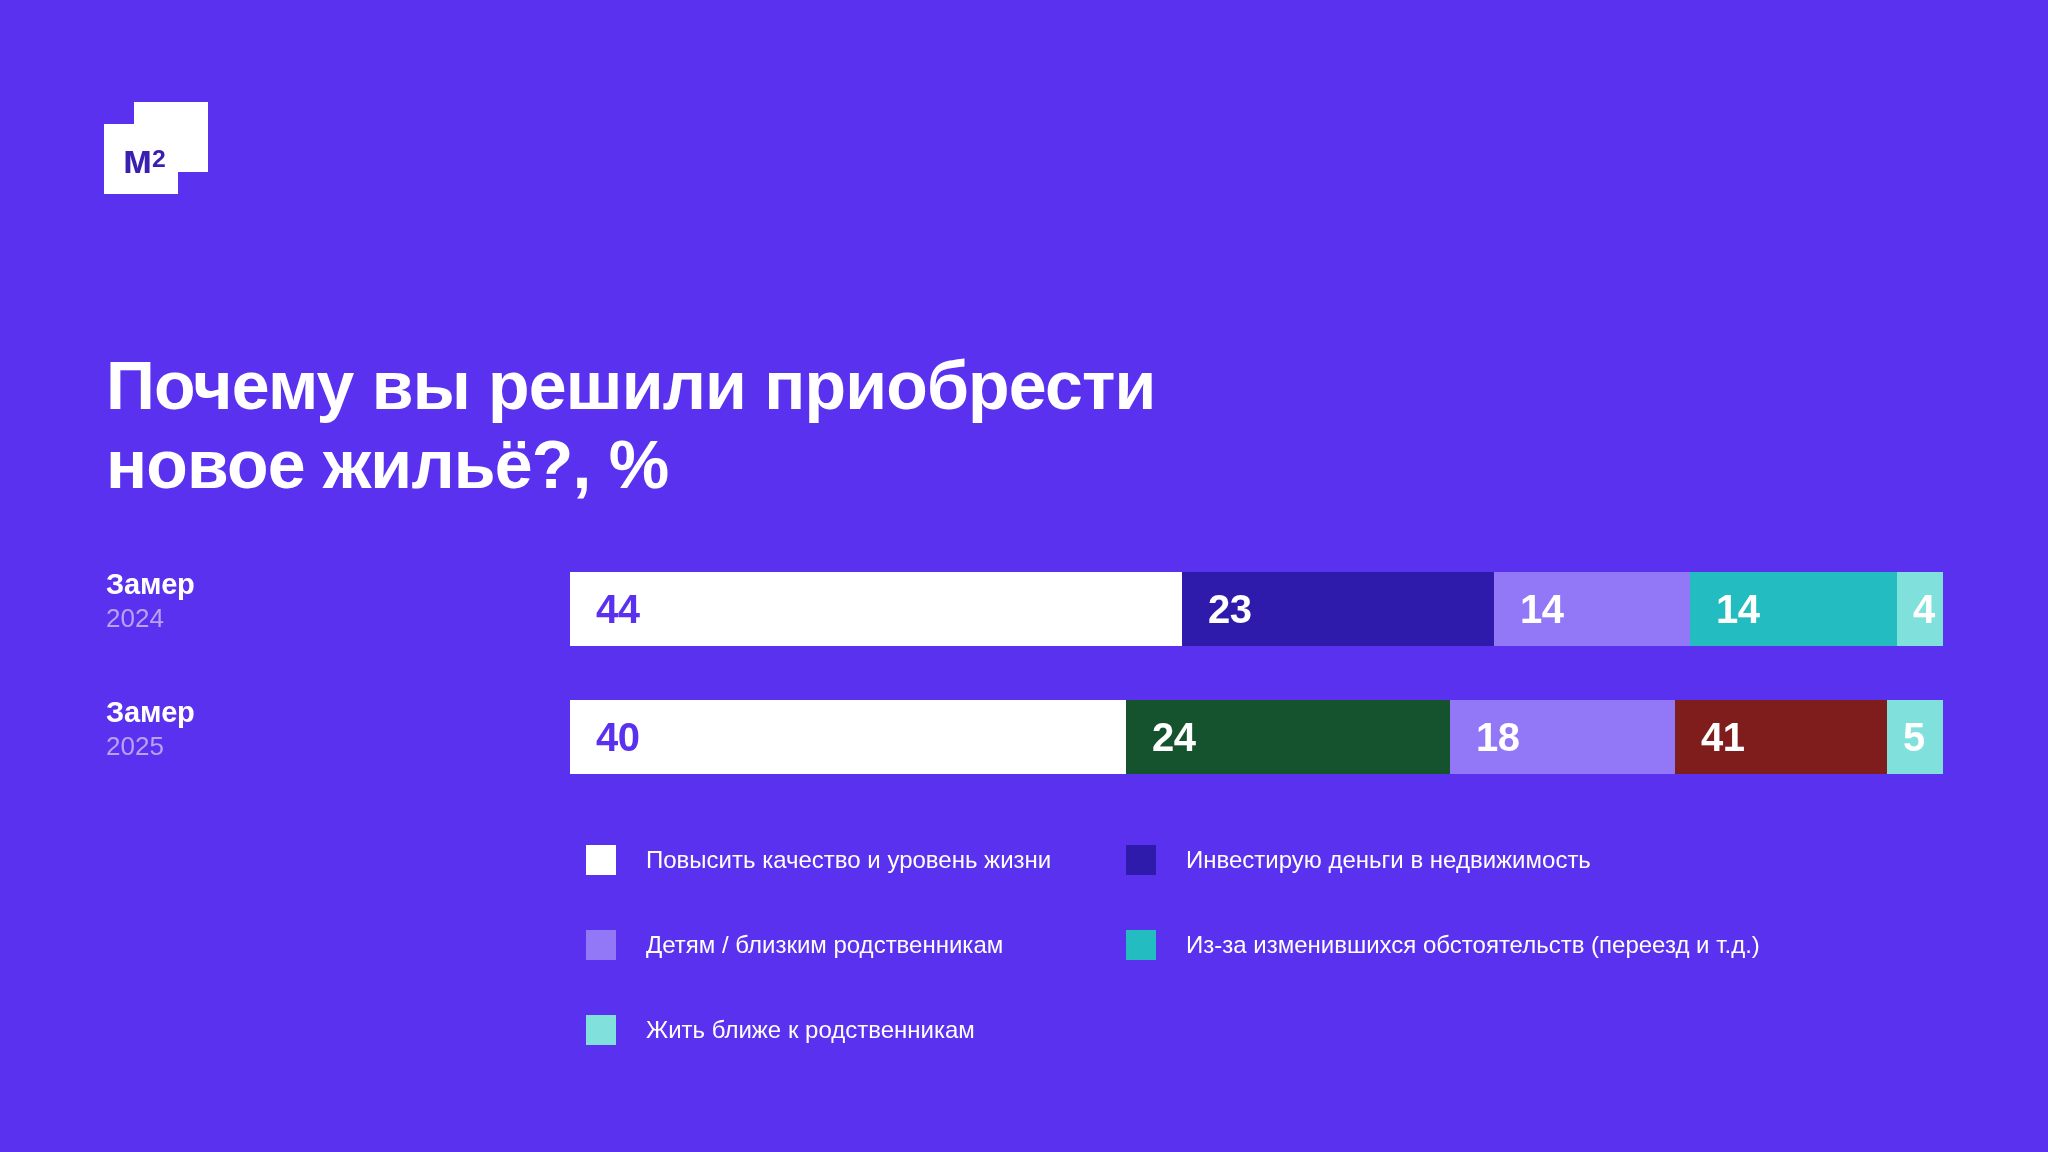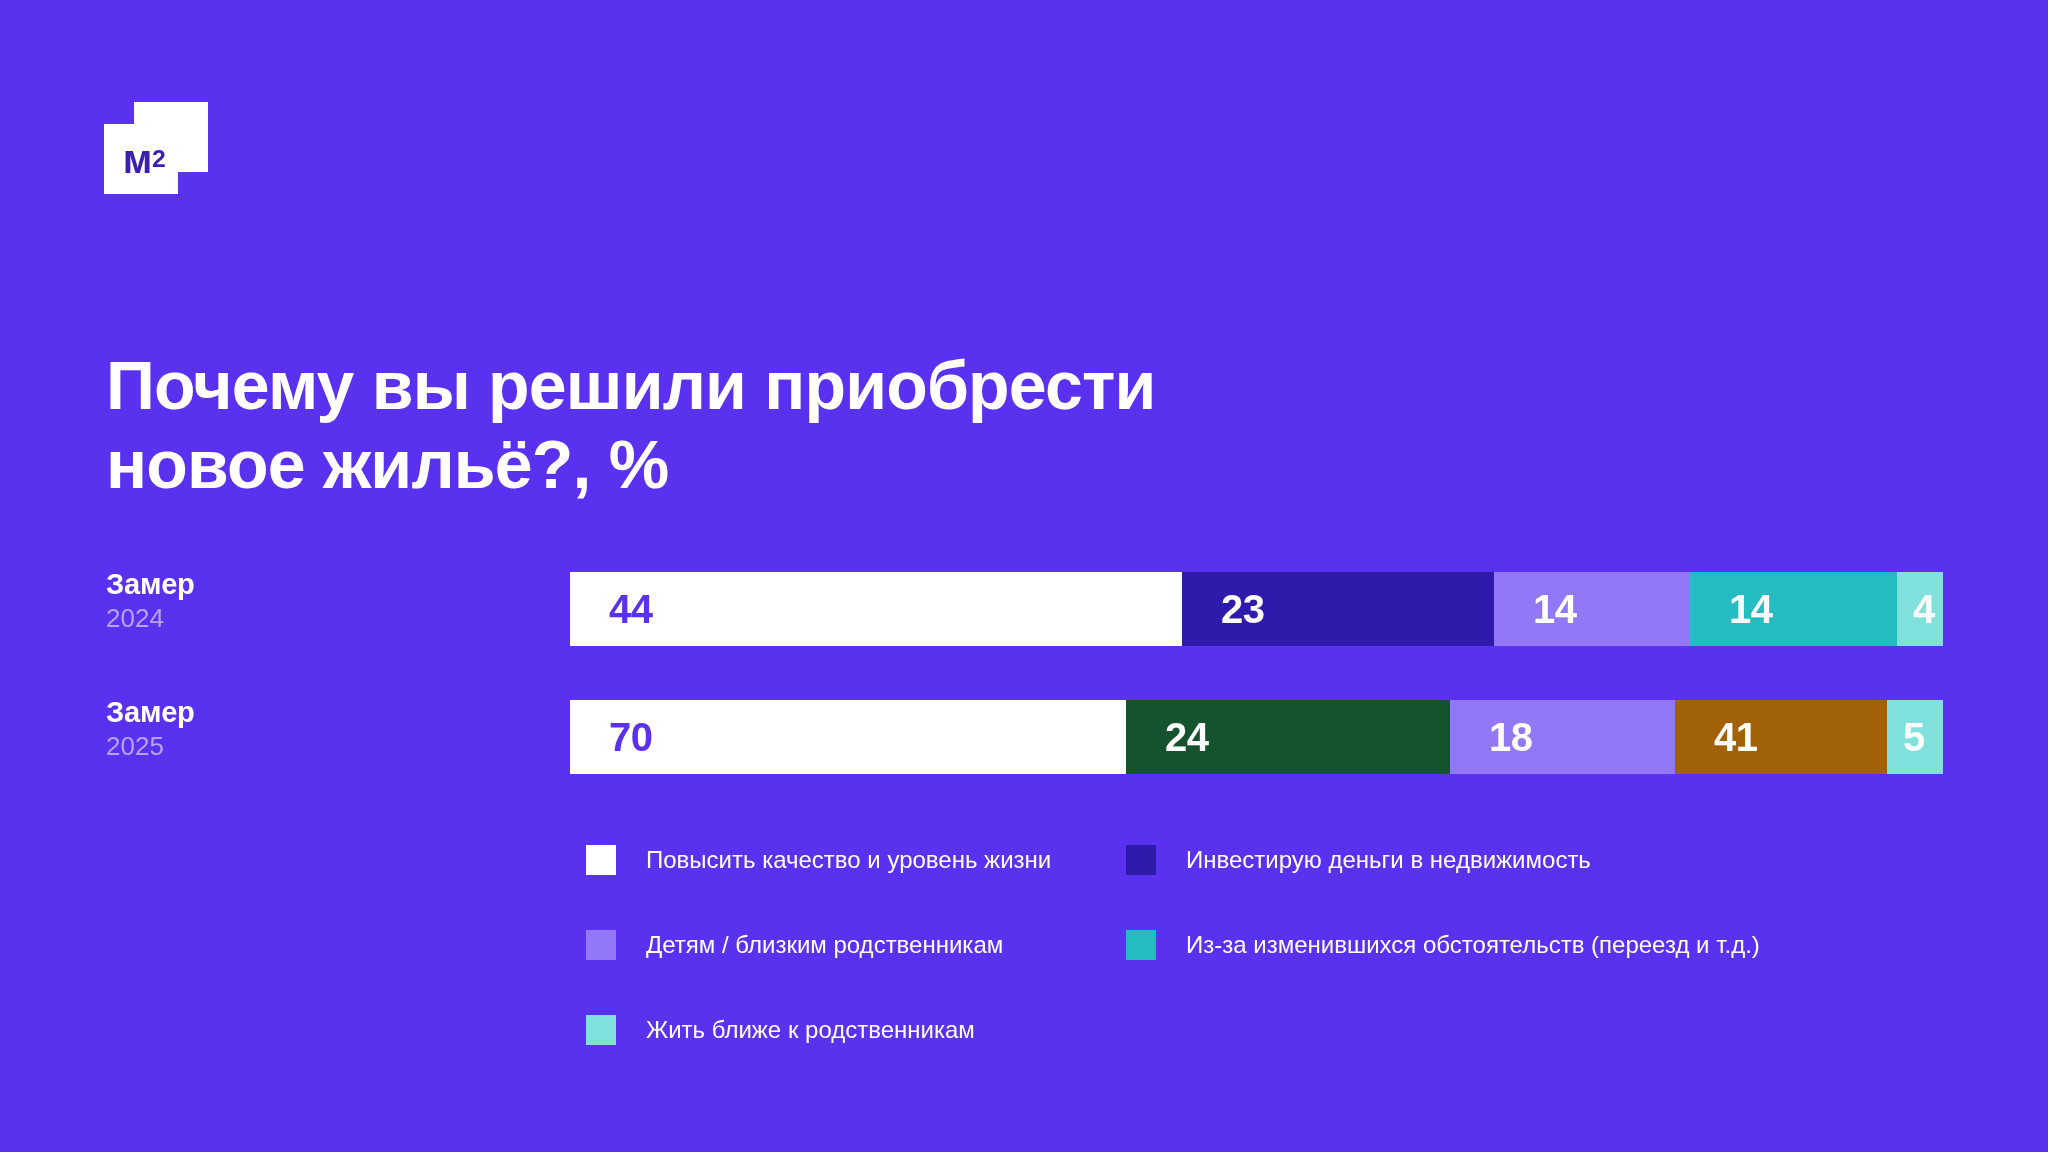--- a/index.html
+++ b/index.html
@@ -128,21 +128,21 @@
     align-items: center;
     height: 100%;
     box-sizing: border-box;
     overflow: hidden;
   }
   .seg .seg-val {
     font-size: 40px;
     font-weight: 700;
     letter-spacing: -0.5px;
     line-height: 1;
-    padding-left: 39px;
+    padding-left: 26px;
     white-space: nowrap;
   }
   .seg.narrow .seg-val { padding-left: 16px; }
 
   
   #legend {
     position: absolute;
     left: 570px;
     top: 845px;
     width: 1400px;
@@ -219,29 +219,29 @@
       </div>
     </div>
 
     <div class="row" id="row-1" style="top:700px;">
       <div class="row-label" style="top:-4px;">
         <span class="rl-name">Замер</span>
         <span class="rl-year">2025</span>
       </div>
       <div class="bar">
         <div class="seg" style="width:556px;background:#ffffff;">
-          <span class="seg-val" style="color:#5a31ef;">70</span>
+          <span class="seg-val" style="color:#5a31ef;">40</span>
         </div>
         <div class="seg" style="width:324px;background:#14532d;">
           <span class="seg-val" style="color:#ffffff;">24</span>
         </div>
         <div class="seg" style="width:225px;background:#9277f7;">
           <span class="seg-val" style="color:#ffffff;">18</span>
         </div>
-        <div class="seg" style="width:212px;background:#a16207;">
+        <div class="seg" style="width:212px;background:#7f1d1d;">
           <span class="seg-val" style="color:#ffffff;">41</span>
         </div>
         <div class="seg narrow" style="width:56px;background:#7fe0dc;">
           <span class="seg-val" style="color:#ffffff;">5</span>
         </div>
       </div>
     </div>
 
     <div id="legend">
 

